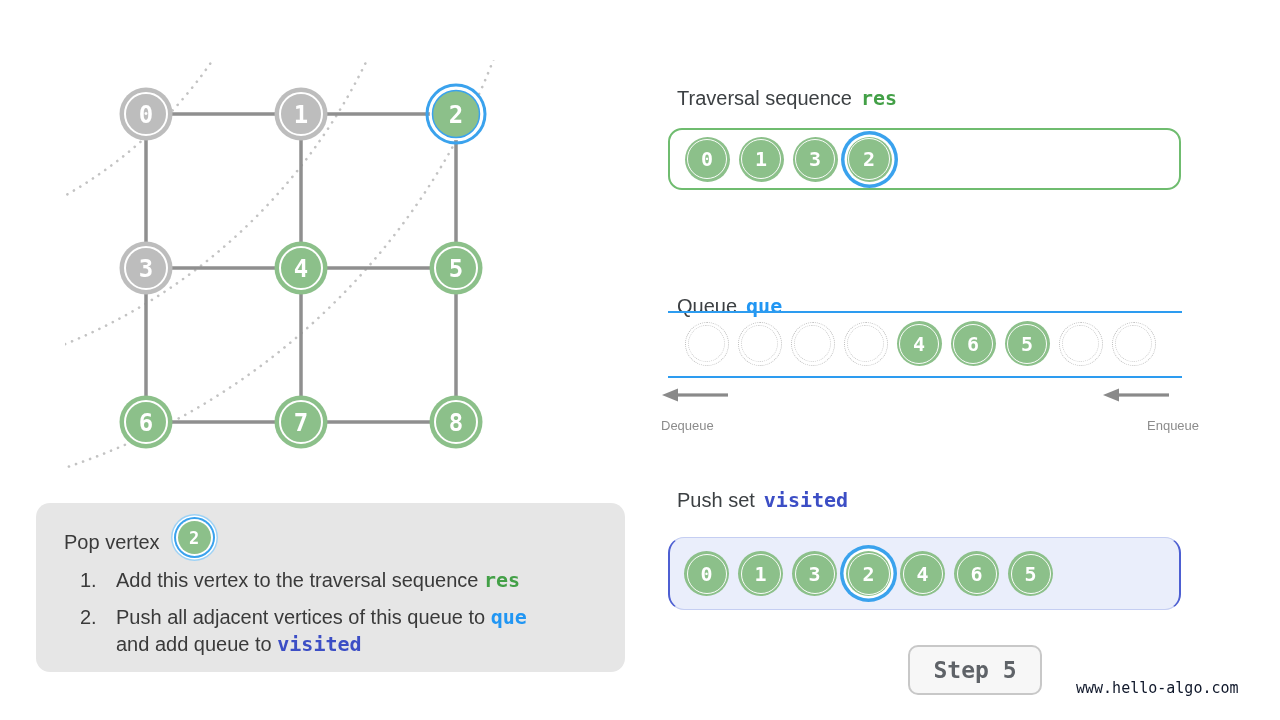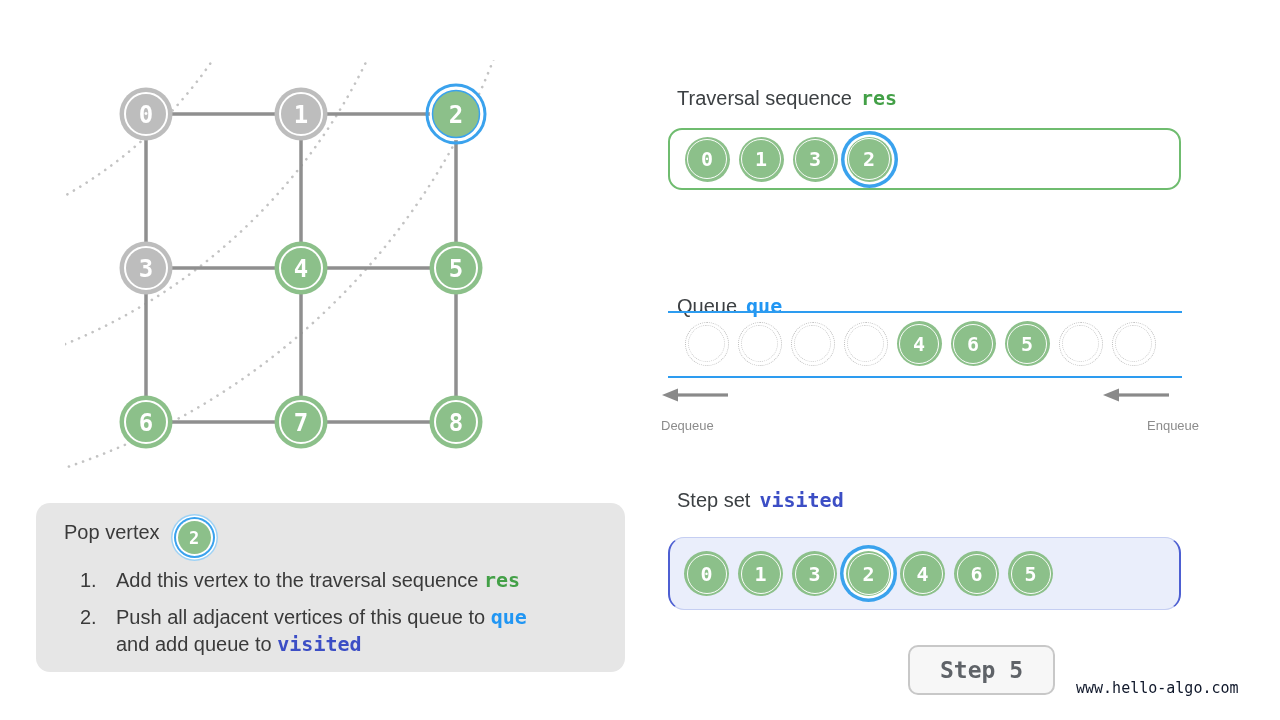--- a/index.html
+++ b/index.html
@@ -36,32 +36,32 @@
   .q-label{position:absolute;font-size:13px;color:#8c8c8c;}
 
   
   .hash-box{position:absolute;left:668px;top:537px;width:513px;height:73px;box-sizing:border-box;
             background:#eaeefb;border:1.5px solid #c5cef2;border-left:2.5px solid #4d5fd2;border-right:2.5px solid #4d5fd2;
             border-radius:16px;display:flex;align-items:center;padding-left:14px;}
 
   
   .desc-box{position:absolute;left:36px;top:503px;width:589px;height:169px;background:#e6e6e6;border-radius:14px;
             color:#3a3a3a;}
-  .desc-intro{position:absolute;left:28px;top:18px;display:flex;align-items:flex-start;gap:11px;font-size:20px;}
+  .desc-intro{position:absolute;left:28px;top:18px;display:flex;align-items:flex-end;gap:11px;font-size:20px;}
   .badge{position:relative;width:33px;height:33px;border-radius:50%;background:#8cc08a;flex:none;
          display:flex;align-items:center;justify-content:center;color:#fff;
          font-family:"DejaVu Sans Mono", monospace;font-weight:bold;font-size:17px;
          box-shadow:0 0 0 2px #fff,0 0 0 4px #3aa2ed,0 0 0 5.5px #fff,0 0 0 7px #9ed2f5;margin:0 7px;}
   .steps{position:absolute;left:44px;top:64px;right:16px;}
   .step-row{display:flex;font-size:20px;line-height:27px;margin-bottom:10px;}
   .step-num{flex:none;width:36px;}
   .kw{font-family:"DejaVu Sans Mono", monospace;font-weight:bold;}
 
   
-  .step-btn{position:absolute;left:908px;top:645px;width:147px;height:50px;box-sizing:border-box;
+  .step-btn{position:absolute;left:908px;top:645px;width:134px;height:50px;box-sizing:border-box;
             background:#f7f7f7;border:2px solid #c8c8c8;border-radius:10px;
             display:flex;align-items:center;justify-content:center;cursor:pointer;
             font-family:"DejaVu Sans Mono", monospace;font-weight:bold;font-size:23px;color:#5f6368;}
   .site{position:absolute;left:1076px;top:679px;font-family:"DejaVu Sans Mono", monospace;font-size:15px;color:#0f172a;}
 </style>
 </head>
 <body>
 
 <div class="canvas">
 
@@ -145,21 +145,21 @@
     <rect x="13" y="6.4" width="53" height="3.2" fill="#8a8a8a"></rect>
   </svg>
   <svg class="arrow" style="left:1103px;top:387px;" viewBox="0 0 68 16">
     <polygon points="0,8 16,1.5 16,14.5" fill="#8a8a8a"></polygon>
     <rect x="13" y="6.4" width="53" height="3.2" fill="#8a8a8a"></rect>
   </svg>
   <div class="q-label" style="left:661px;top:418px;">Dequeue</div>
   <div class="q-label" style="left:1104px;top:418px;margin-left:43px;">Enqueue</div>
 
   <div class="sec-title" style="left:677px;top:488px;">
-    <span>Step set</span><span class="kw" style="color: rgb(60, 78, 197);">visited</span>
+    <span>Push set</span><span class="kw" style="color: rgb(60, 78, 197);">visited</span>
   </div>
   <div class="hash-box">
     <div class="tok-row" id="visited-items">
         <div class="tok green">0</div>
         <div class="tok green">1</div>
         <div class="tok green">3</div>
         <div class="tok current">2</div>
         <div class="tok green">4</div>
         <div class="tok green">6</div>
         <div class="tok green">5</div>

